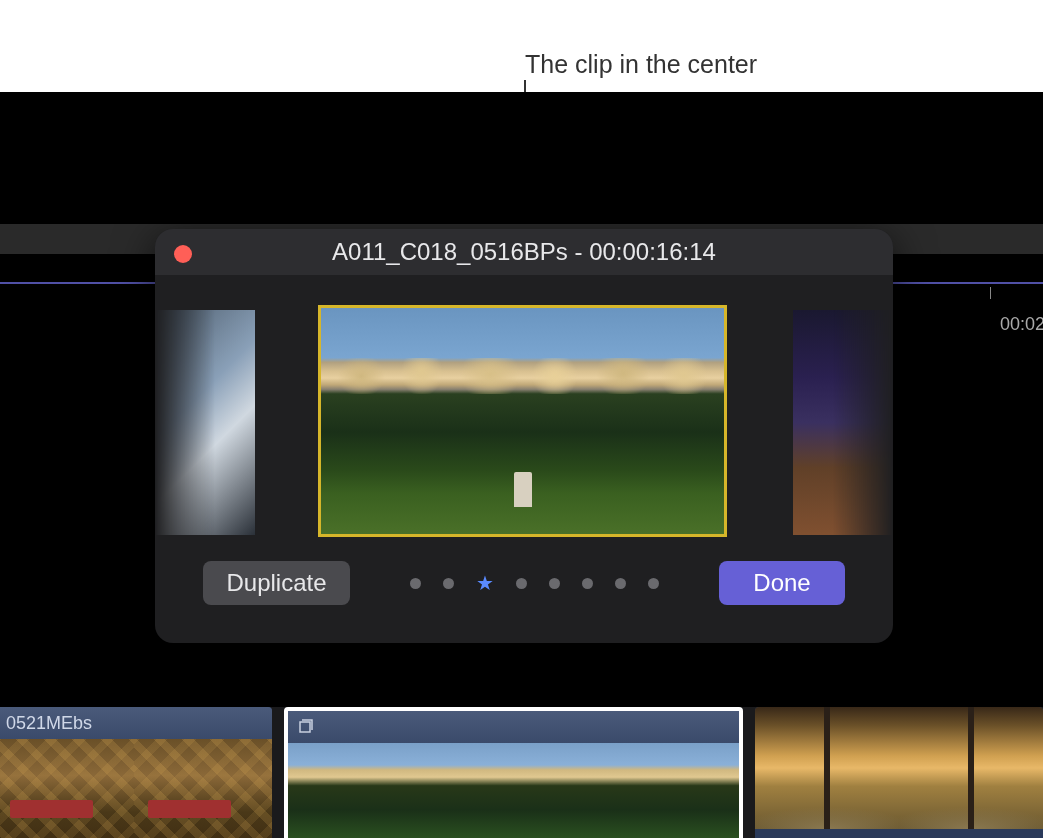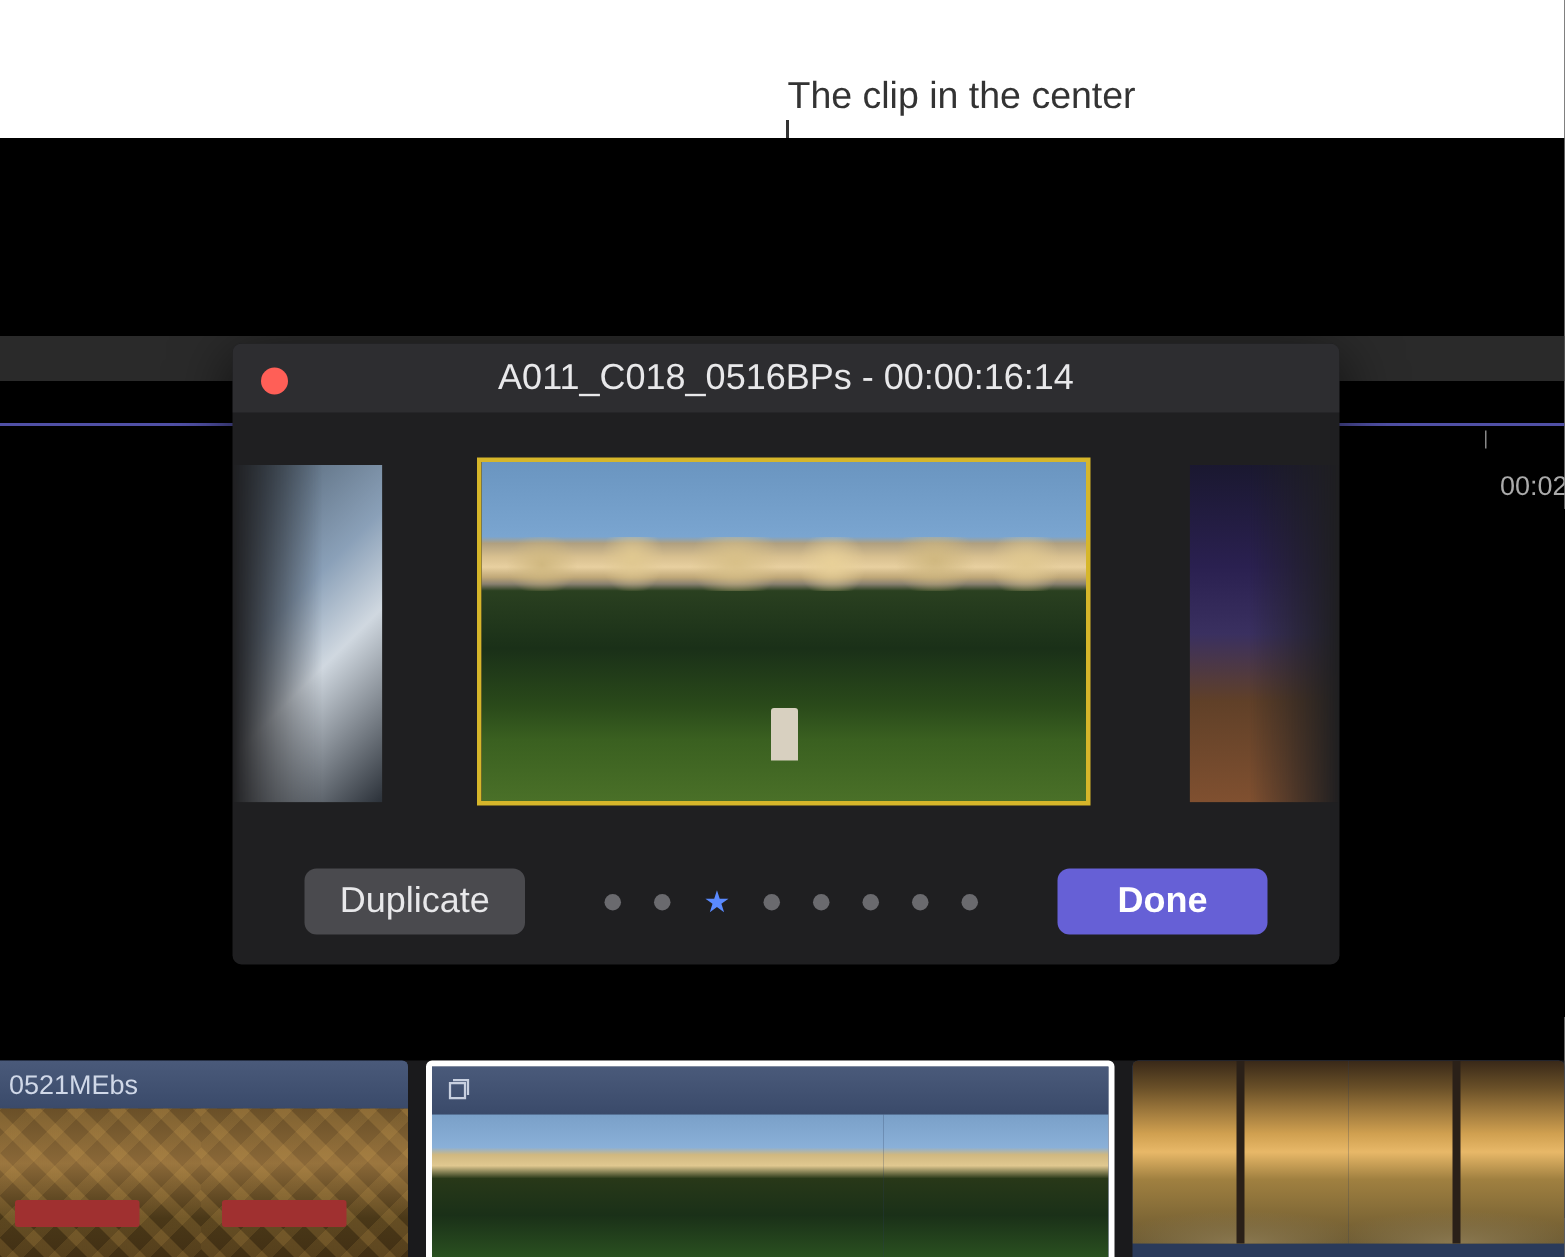--- a/index.html
+++ b/index.html
@@ -69,21 +69,21 @@
       color: #aaa;
       font-size: 18px;
     }
     .popup {
       position: absolute;
       top: 137px;
       left: 155px;
       width: 738px;
       height: 414px;
       background: #1f1f21;
-      border-radius: 6px;
+      border-radius: 18px;
       box-shadow: 0 10px 40px rgba(0,0,0,0.7);
       overflow: hidden;
     }
     .popup-titlebar {
       height: 46px;
       background: #2d2d30;
       display: flex;
       align-items: center;
       position: relative;
     }
@@ -162,21 +162,21 @@
       position: absolute;
       bottom: 12%;
       left: 48%;
       width: 18px;
       height: 35px;
       background: #d8d0c0;
       border-radius: 2px 2px 0 0;
     }
     .popup-controls {
       position: absolute;
-      bottom: 20px;
+      bottom: 38px;
       left: 0;
       right: 0;
       display: flex;
       align-items: center;
       padding: 0 48px 0 48px;
     }
     .btn {
       height: 44px;
       border-radius: 8px;
       font-size: 24px;
@@ -185,24 +185,23 @@
       justify-content: center;
       cursor: pointer;
       border: none;
     }
     .btn-duplicate {
       width: 147px;
       background: #4a4a4e;
       color: #e8e8ea;
     }
     .btn-done {
-      width: 140px;
+      width: 126px;
       background: #6660d6;
       color: #fff;
-      font-weight: bold;
     }
     .dots {
       flex: 1;
       display: flex;
       justify-content: center;
       gap: 22px;
       align-items: center;
     }
     .dot {
       width: 11px;

